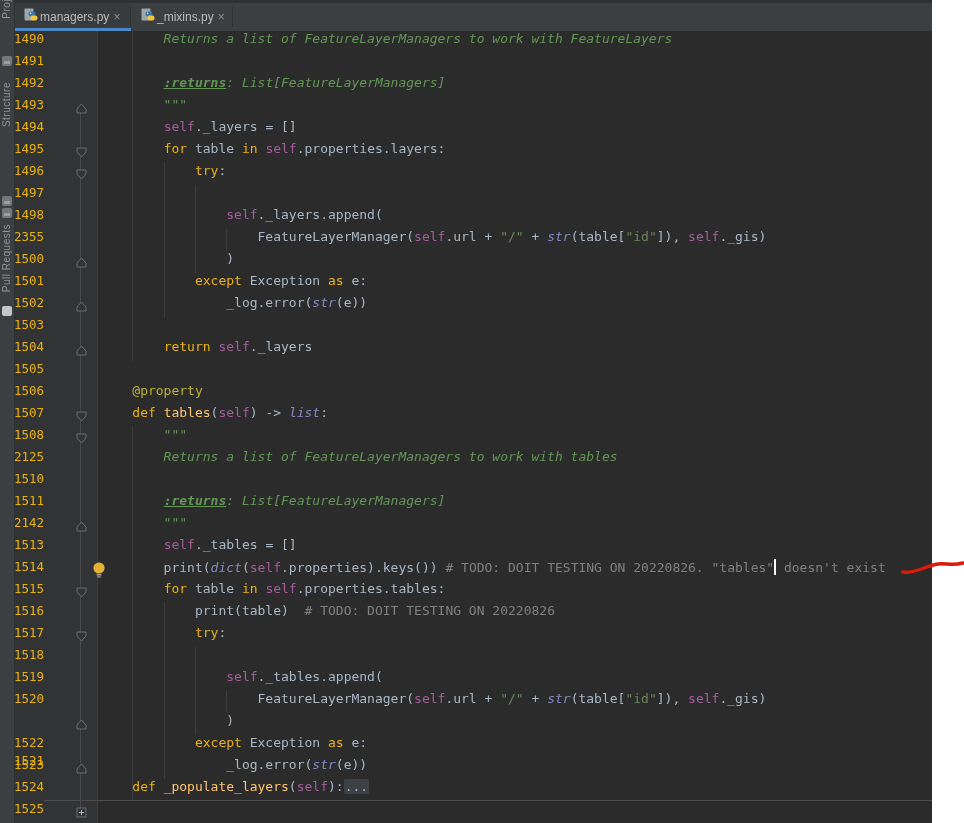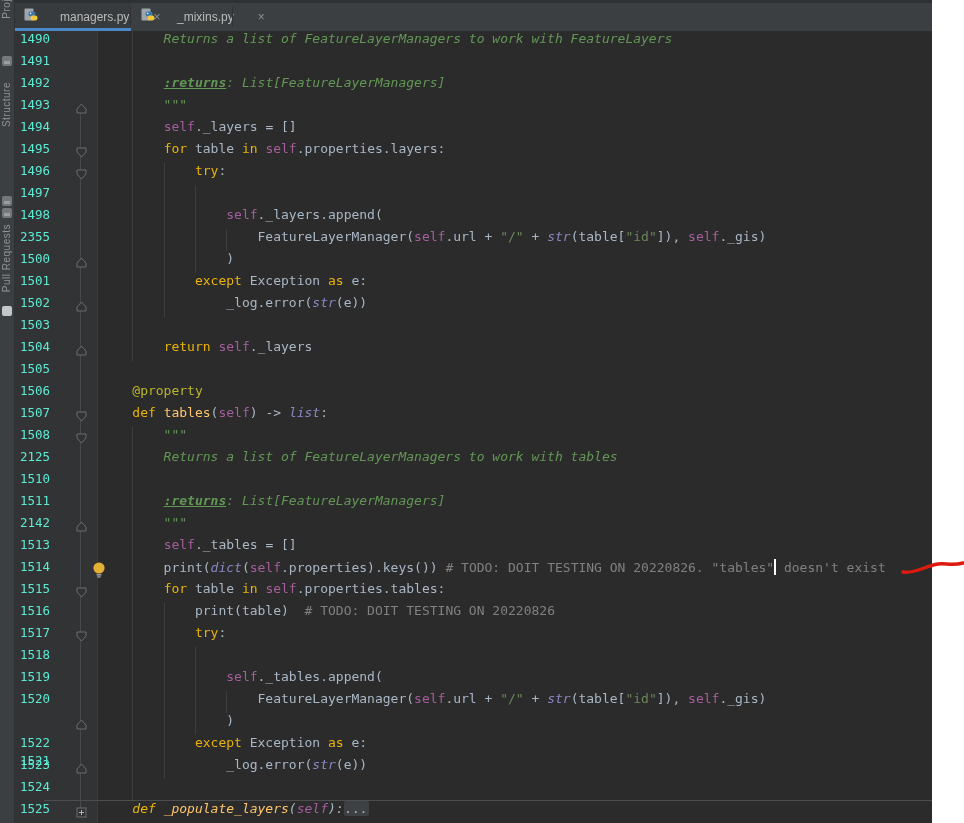--- a/index.html
+++ b/index.html
@@ -9,32 +9,32 @@
   #stripe{position:absolute;left:0;top:0;width:14px;height:823px;background:#3c3f41;
           border-right:1px solid #2f3234;overflow:hidden;z-index:5;}
   .stripe-label{position:absolute;left:1px;writing-mode:vertical-rl;transform:rotate(180deg);
           font-size:10px;color:#8f9496;letter-spacing:.5px;white-space:nowrap;}
   .stripe-icon{position:absolute;left:2px;width:10px;height:10px;background:#747879;border-radius:2px;}
   .stripe-icon.light{background:#c3c7c9;}
   .stripe-icon.half::after{content:"";position:absolute;left:2px;top:5px;width:6px;height:3px;background:#9a9ea0;}
   
   #tabbar{position:absolute;left:14px;top:0;width:918px;height:31px;background:#3c3f41;z-index:4;}
   #tabbar .topstrip{position:absolute;left:0;top:0;width:100%;height:3px;background:#2e3133;}
-  .tab{position:absolute;top:3px;height:28px;display:flex;align-items:center;gap:22px;
+  .tab{position:absolute;top:3px;height:28px;display:flex;align-items:center;gap:2px;
        padding:0 9px;box-sizing:border-box;color:#bbbbbb;font-size:12px;cursor:default;}
   .tab.active{background:#383b3d;}
   .tab.active::after{content:"";position:absolute;left:0;right:0;bottom:0;height:3px;background:#4a88c7;}
   .tab .close{color:#8a9094;font-size:12px;line-height:1;margin-left:2px;}
   .tab .sep{position:absolute;right:0;top:4px;bottom:4px;width:1px;background:#2f3234;}
   
   #gutter{position:absolute;left:14px;top:31px;width:83px;height:792px;background:#313335;z-index:1;}
   #editor{position:absolute;left:97px;top:31px;width:835px;height:792px;background:#2b2b2b;z-index:1;}
   #gutterline{position:absolute;left:97px;top:31px;width:1px;height:792px;background:#393b3d;z-index:2;}
-  .lnum{position:absolute;left:0;width:42px;height:22px;line-height:22px;text-align:center;
-        color:#5eead4;font:12.5px "DejaVu Sans Mono",monospace;}
+  .lnum{position:absolute;left:0;width:42px;height:22px;line-height:22px;text-align:left;
+        color:#eab308;font:12.5px "DejaVu Sans Mono",monospace;}
   .marker{position:absolute;left:61px;width:13px;height:22px;z-index:3;}
   #foldline{position:absolute;left:66px;width:1px;background:#5a5d5f;opacity:.55;z-index:2;}
   .code-line{position:absolute;left:0;height:22px;line-height:22px;white-space:pre;
         font:13px "DejaVu Sans Mono",monospace;color:#a9b7c6;}
   .t-d{color:#a9b7c6}.t-k{color:#eab308}.t-s{color:#6a8759}
   .t-doc{color:#629755;font-style:italic}
   .t-doctag{color:#629755;font-style:italic;font-weight:bold;text-decoration:underline}
   .t-c{color:#808080}.t-self{color:#a55e9d}.t-b{color:#8888c6;font-style:italic}
   .t-dec{color:#bbb529}.t-fn{color:#ffc66d}
   .t-fold{background:#3d4144;color:#a9b7c6;border-radius:2px;padding:0 1px;}
@@ -195,21 +195,21 @@
       <div class="code-line" style="top: 550px; padding-left: 4px;"><span class="t-d">        </span><span class="t-k">for</span><span class="t-d"> table </span><span class="t-k">in</span><span class="t-d"> </span><span class="t-self">self</span><span class="t-d">.properties.tables:</span></div>
       <div class="code-line" style="top: 572px; padding-left: 4px;"><span class="t-d">            print(table)  </span><span class="t-c"># TODO: DOIT TESTING ON 20220826</span></div>
       <div class="code-line" style="top: 594px; padding-left: 4px;"><span class="t-d">            </span><span class="t-k">try</span><span class="t-d">:</span></div>
       <div class="code-line" style="top: 616px; padding-left: 4px;"></div>
       <div class="code-line" style="top: 638px; padding-left: 4px;"><span class="t-d">                </span><span class="t-self">self</span><span class="t-d">._tables.append(</span></div>
       <div class="code-line" style="top: 660px; padding-left: 4px;"><span class="t-d">                    FeatureLayerManager(</span><span class="t-self">self</span><span class="t-d">.url + </span><span class="t-s">"/"</span><span class="t-d"> + </span><span class="t-b">str</span><span class="t-d">(table[</span><span class="t-s">"id"</span><span class="t-d">]), </span><span class="t-self">self</span><span class="t-d">._gis)</span></div>
       <div class="code-line" style="top: 682px; padding-left: 4px;"><span class="t-d">                )</span></div>
       <div class="code-line" style="top: 704px; padding-left: 4px;"><span class="t-d">            </span><span class="t-k">except</span><span class="t-d"> Exception </span><span class="t-k">as</span><span class="t-d"> e:</span></div>
       <div class="code-line" style="top: 726px; padding-left: 4px;"><span class="t-d">                _log.error(</span><span class="t-b">str</span><span class="t-d">(e))</span></div>
       <div class="code-line" style="top: 748px; padding-left: 4px;"></div>
-      <div class="code-line" style="top: 770px; padding-left: 4px; font-style: italic;"><span class="t-d">    </span><span class="t-k">def</span><span class="t-d"> </span><span class="t-fn">_populate_layers</span><span class="t-d">(</span><span class="t-self">self</span><span class="t-d">):</span><span class="t-fold">...</span></div>
+      <div class="code-line" style="top: 748px; padding-left: 4px;"><span class="t-d">    </span><span class="t-k">def</span><span class="t-d"> </span><span class="t-fn">_populate_layers</span><span class="t-d">(</span><span class="t-self">self</span><span class="t-d">):</span><span class="t-fold">...</span></div>
       <div class="guide" style="left: 35.32px; top: 0px; height: 330px;"></div>
       <div class="guide" style="left: 35.32px; top: 396px; height: 374px;"></div>
       <div class="guide" style="left: 66.64px; top: 132px; height: 154px;"></div>
       <div class="guide" style="left: 66.64px; top: 572px; height: 176px;"></div>
       <div class="guide" style="left: 97.96px; top: 154px; height: 88px;"></div>
       <div class="guide" style="left: 97.96px; top: 616px; height: 88px;"></div>
       <div class="guide" style="left: 129.28px; top: 198px; height: 22px;"></div>
       <div class="guide" style="left: 129.28px; top: 660px; height: 22px;"></div>
     </div>
   <div id="gutterline"></div>

